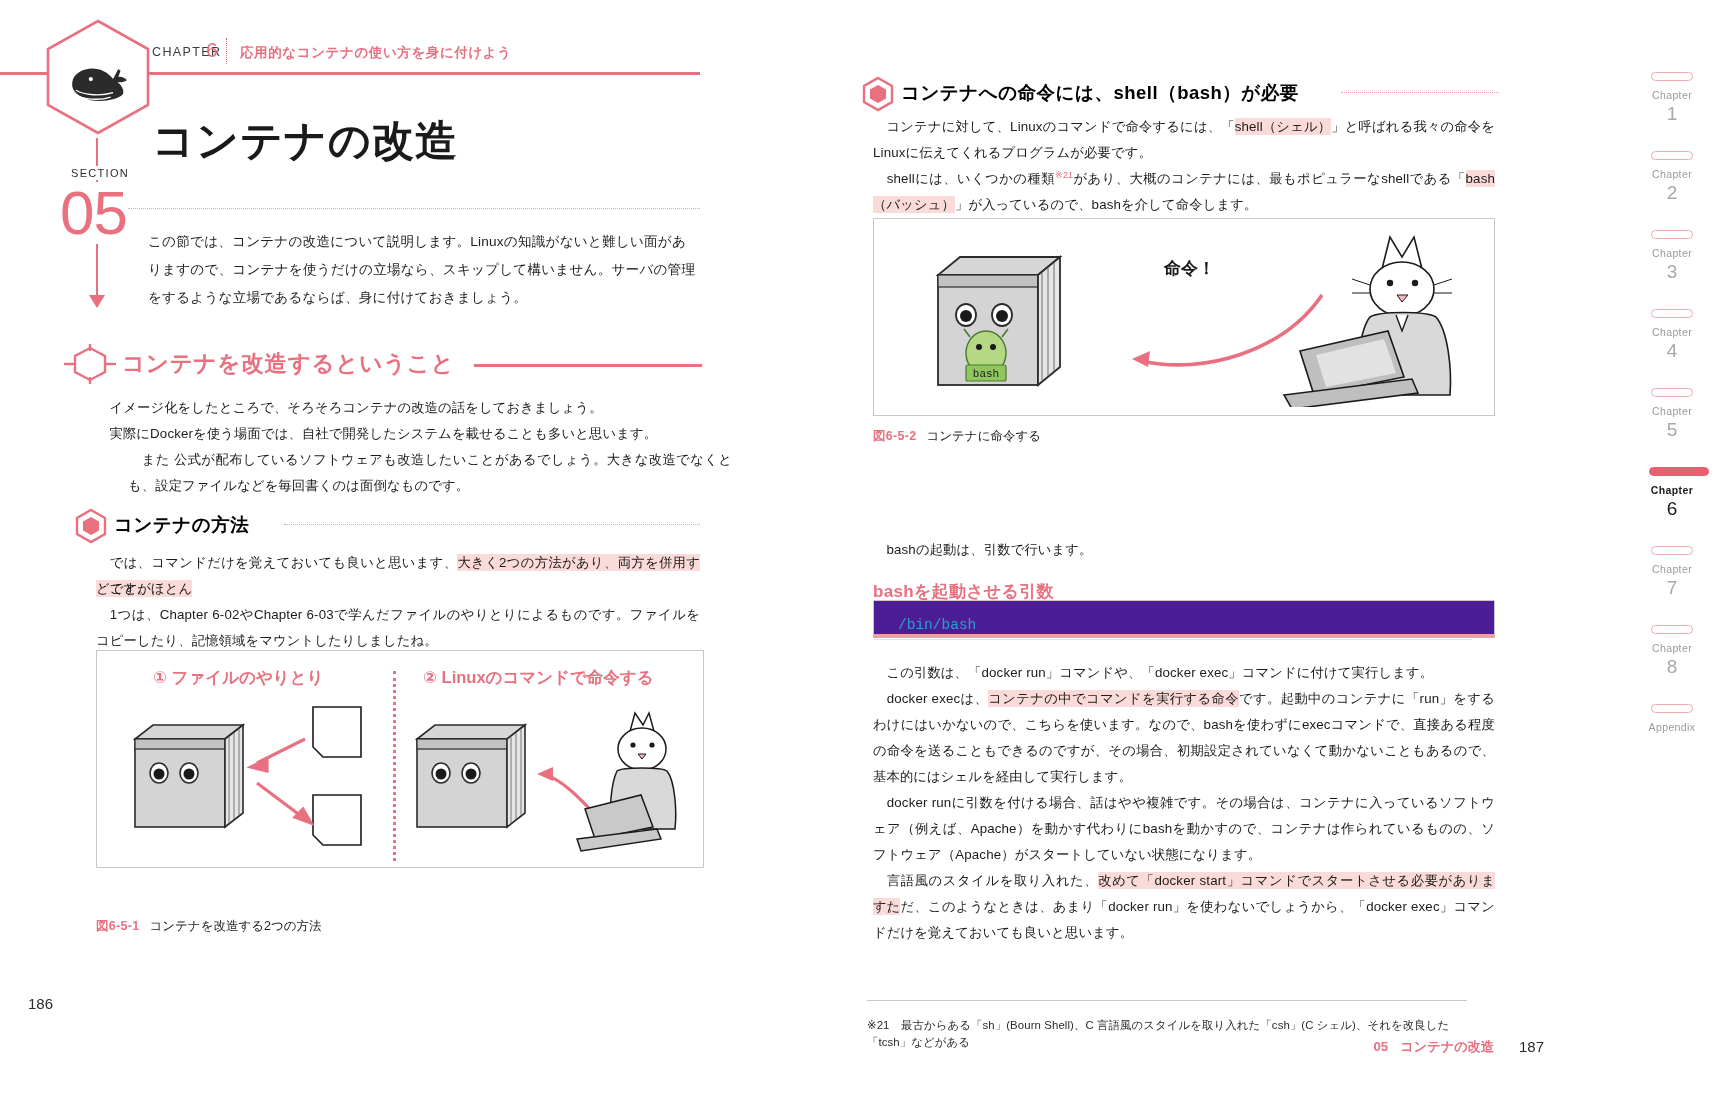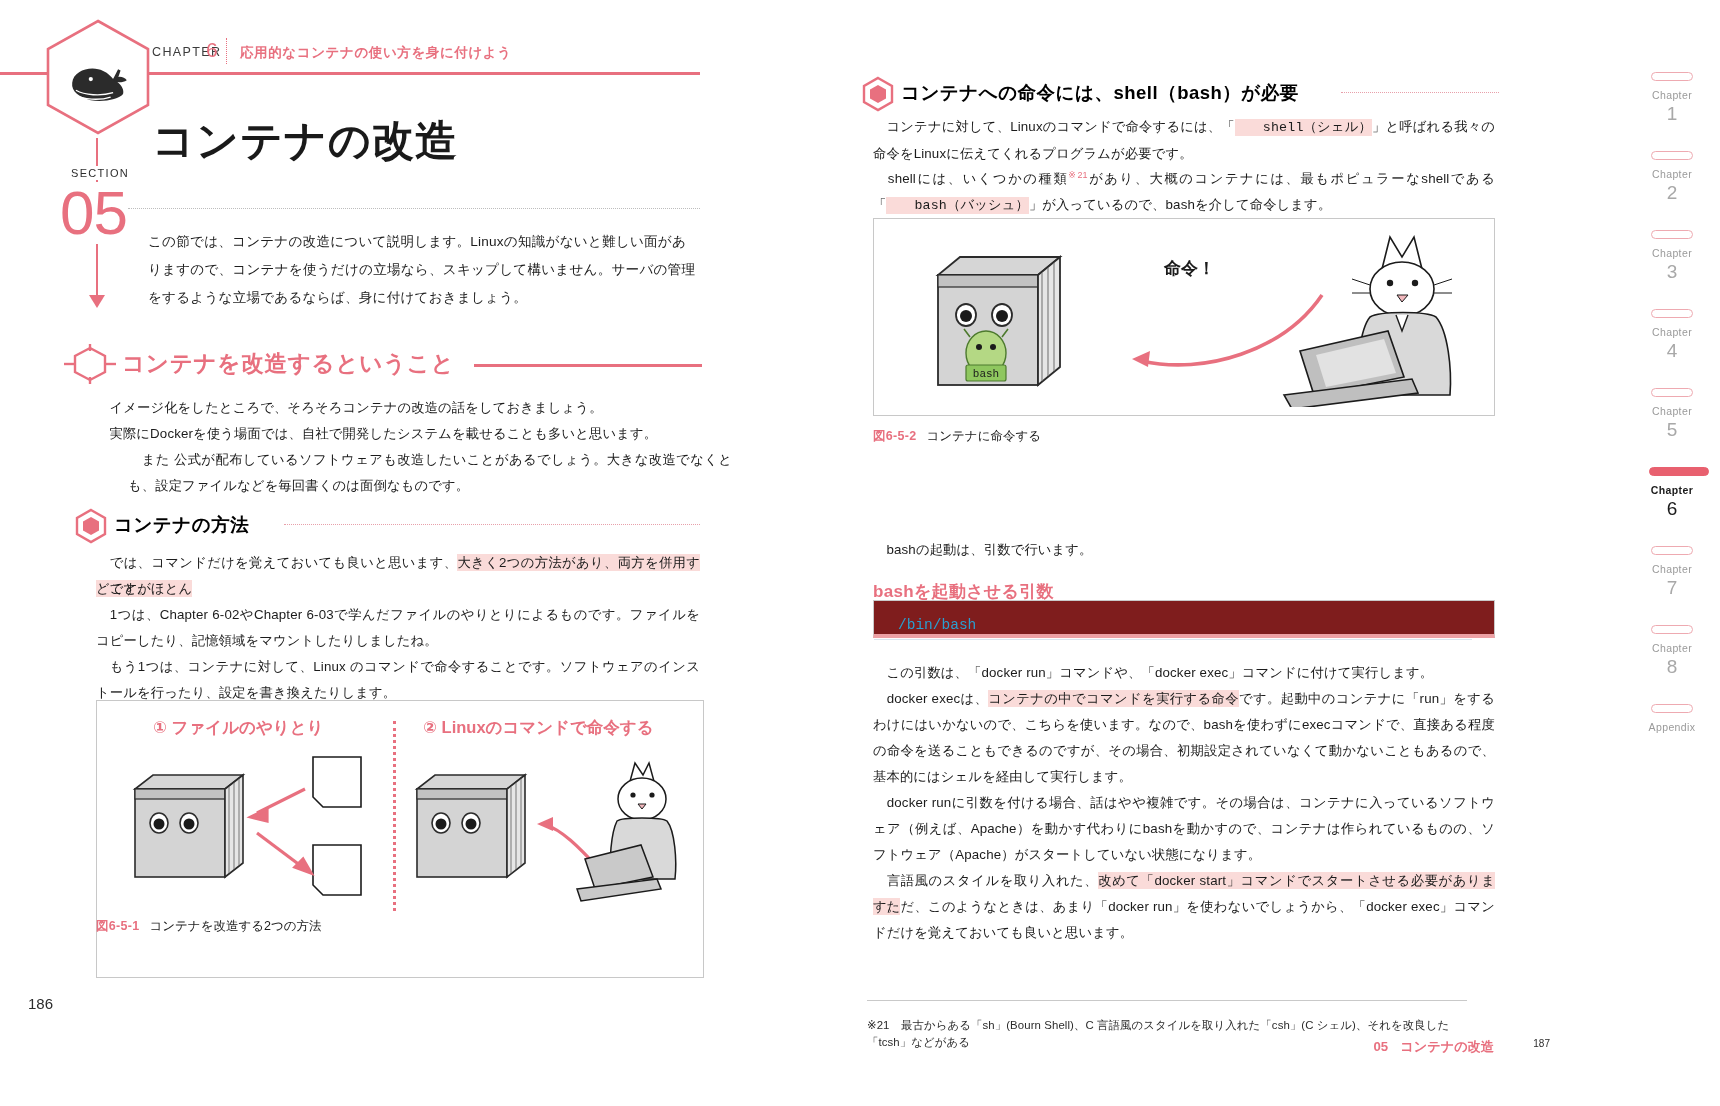--- a/index.html
+++ b/index.html
@@ -104,21 +104,21 @@
     font-size: 18.5px; color: #000000; font-weight: 700;
     letter-spacing: 0.5px; white-space: nowrap;
   }
   .h3-rule { position: absolute; top: 16px; height: 0; border-top: 1.6px dotted #e8a0aa; }
 
   .body-para {
     position: absolute; font-size: 13.3px; line-height: 1.95;
     color: #1b1b1b; letter-spacing: 0.15px; text-align: justify;
   }
   .hl { background: #fadbd9; padding: 1px 0; }
-  .mono { font-family: Liberation Mono, monospace; padding-left: 28px; }
+  .mono { font-family: Liberation Sans, sans-serif; }
 
   
   .figure-box {
     position: absolute; border: 1.2px solid #c8c8c8; background: #fff;
   }
   .fig-caption { position: absolute; font-size: 12.5px; color: #1b1b1b; }
   .fig-caption .figno { color: #e8707f; font-weight: 700; margin-right: 10px; letter-spacing: 0.3px; }
 
   .fig-label-red {
     position: absolute; color: #e8707f; font-weight: 700; font-size: 16.5px;
@@ -136,21 +136,21 @@
   
   .page-right { position: absolute; left: 855px; top: 0; width: 865px; height: 1106px; }
 
   .code-caption {
     position: absolute; font-size: 17px; color: #e8707f; font-weight: 700;
     letter-spacing: 0.3px;
   }
   .code-box {
     position: absolute; border: 1.2px solid #c9c9c9;
     border-bottom: 4px solid #eda0a4;
-    background: #7f1d1d;
+    background: #4c1d95;
   }
   .code-box .code-line {
     font-family: "Liberation Mono", "DejaVu Sans Mono", monospace;
     font-size: 14.5px; color: #2a9fd0; padding: 16px 0 6px 24px;
     border-bottom: 1px solid #d9e7ef; margin: 0 22px 0 0;
   }
 
   .footnote-rule {
     position: absolute; left: 12px; top: 1000px; width: 600px;
     border-top: 1px solid #c9c9c9;
@@ -158,22 +158,22 @@
   .footnote {
     position: absolute; left: 12px; top: 1017px; width: 620px;
     font-size: 11.4px; color: #2b2b2b; letter-spacing: 0.1px; line-height: 1.5;
   }
   .footer-right {
     position: absolute; right: 226px; top: 1038px;
     font-size: 13.2px; color: #e8707f; font-weight: 700; white-space: nowrap;
   }
   .footer-right .fnum { margin-right: 12px; }
   .page-num-right {
-    position: absolute; right: 170px; top: 1038px;
-    font-size: 10px; color: #2b2b2b;
+    position: absolute; right: 176px; top: 1038px;
+    font-size: 15px; color: #2b2b2b;
   }
 
   
   .tab-rail { position: absolute; right: 0; top: 70px; width: 96px; }
   .tab-item {
     position: relative; width: 96px; height: 79px;
     display: flex; flex-direction: column; align-items: center;
   }
   .tab-pill {
     width: 42px; height: 9px; border-radius: 5px;
@@ -257,21 +257,21 @@
 
     <div class="body-para" style="left:96px; top:550px; width:604px;">
       <span>　では、コマンドだけを覚えておいても良いと思います、</span><span class="hl">大きく2つの方法があり、両方を併用することがほとん</span>
     </div>
     <div class="body-para" style="left:96px; top:576px; width:604px;">
       <span class="hl">ど</span><span>です。</span>
     </div>
     <div class="body-para" style="left:96px; top:602px; width:604px;">　1つは、Chapter 6-02やChapter 6-03で学んだファイルのやりとりによるものです。ファイルをコピーしたり、記憶領域をマウントしたりしましたね。</div>
     <div class="body-para" style="left:96px; top:654px; width:604px;">　もう1つは、コンテナに対して、Linux のコマンドで命令することです。ソフトウェアのインストールを行ったり、設定を書き換えたりします。</div>
 
-    <div class="figure-box" style="left:96px; top:700px; width:608px; height:278px;text-align:right;">
+    <div class="figure-box" style="left:96px; top:650px; width:608px; height:218px;text-align:right;">
 
       <div class="fig-label-red" style="left:56px; top:16px;">① ファイルのやりとり</div>
       <div class="fig-label-red" style="left:326px; top:16px;">② Linuxのコマンドで命令する</div>
 
       <div class="fig-divider-dotted" style="left:296px; top:20px;"></div>
 
       <svg style="position:absolute; left:20px; top:50px;" width="270" height="160" viewBox="0 0 270 160">
 
         <g>
           <polygon points="18,38 108,38 126,24 36,24" fill="#d6d6d6" stroke="#2b2b2b" stroke-width="1.6"></polygon>

